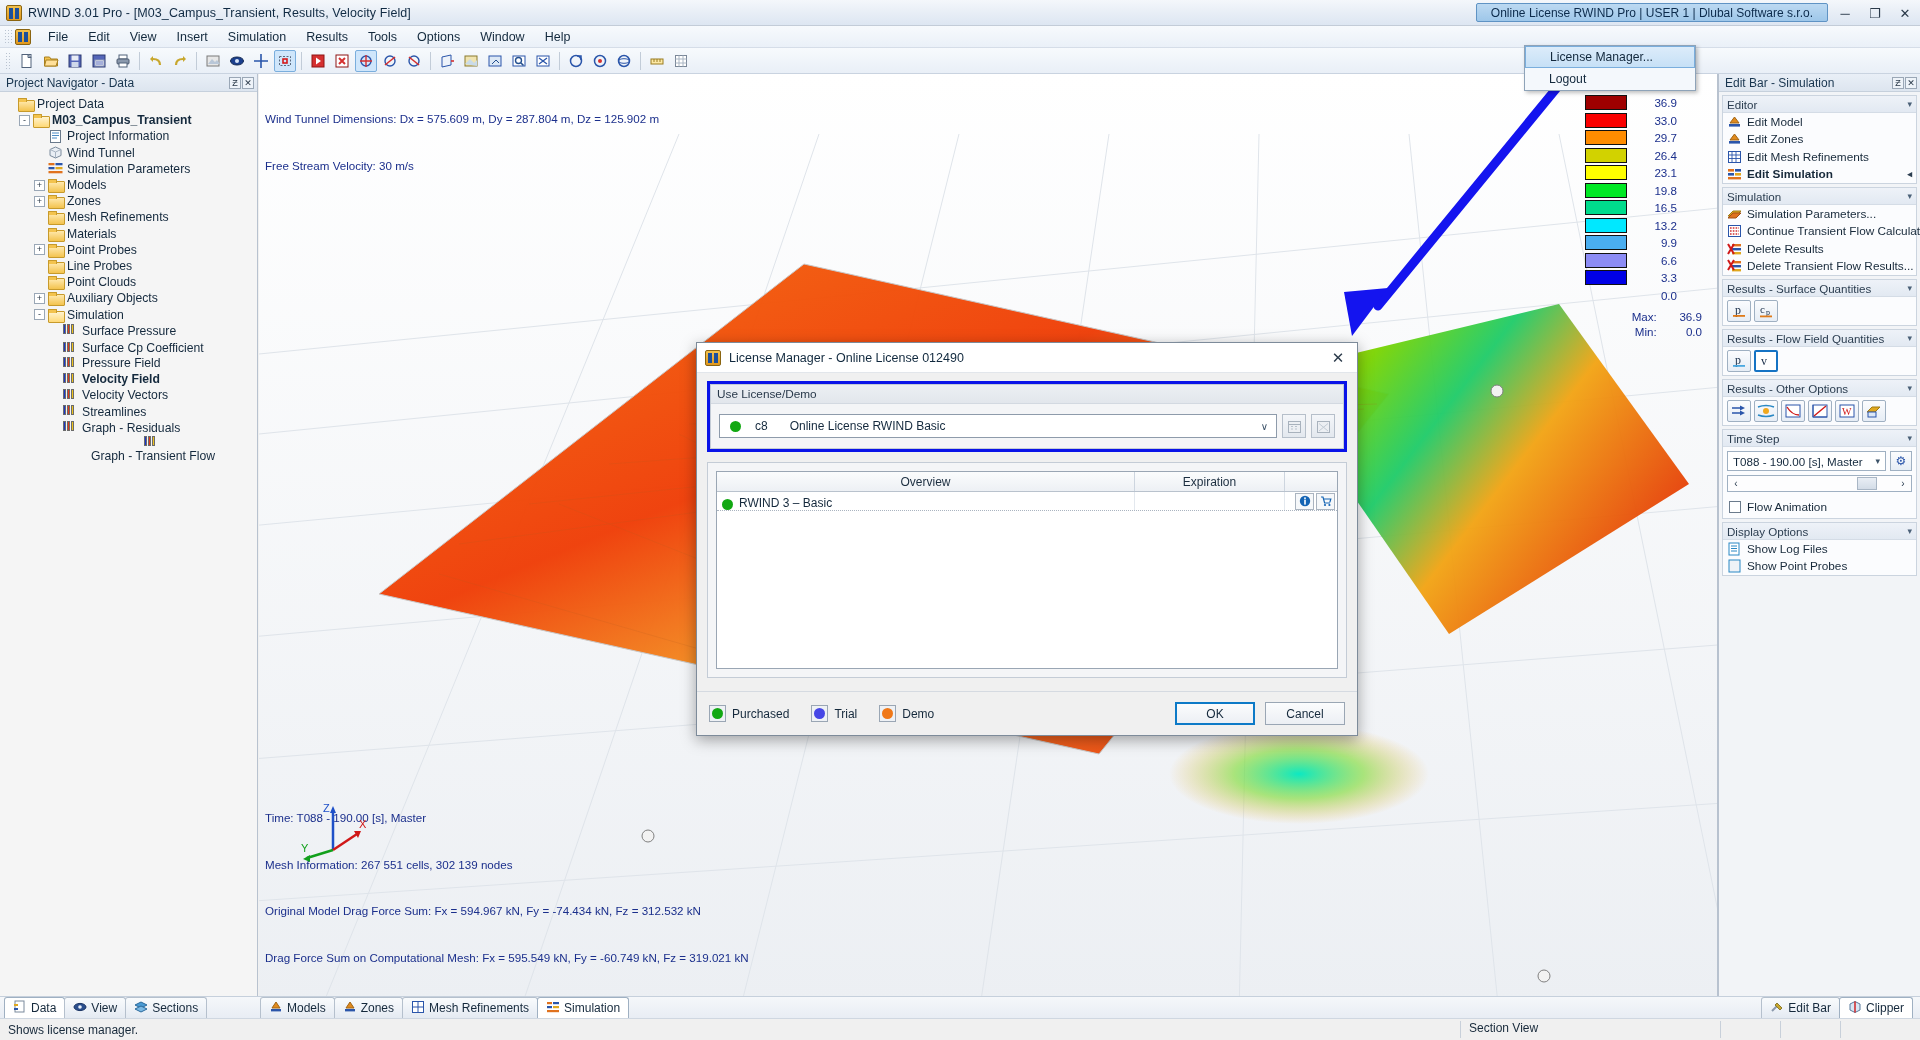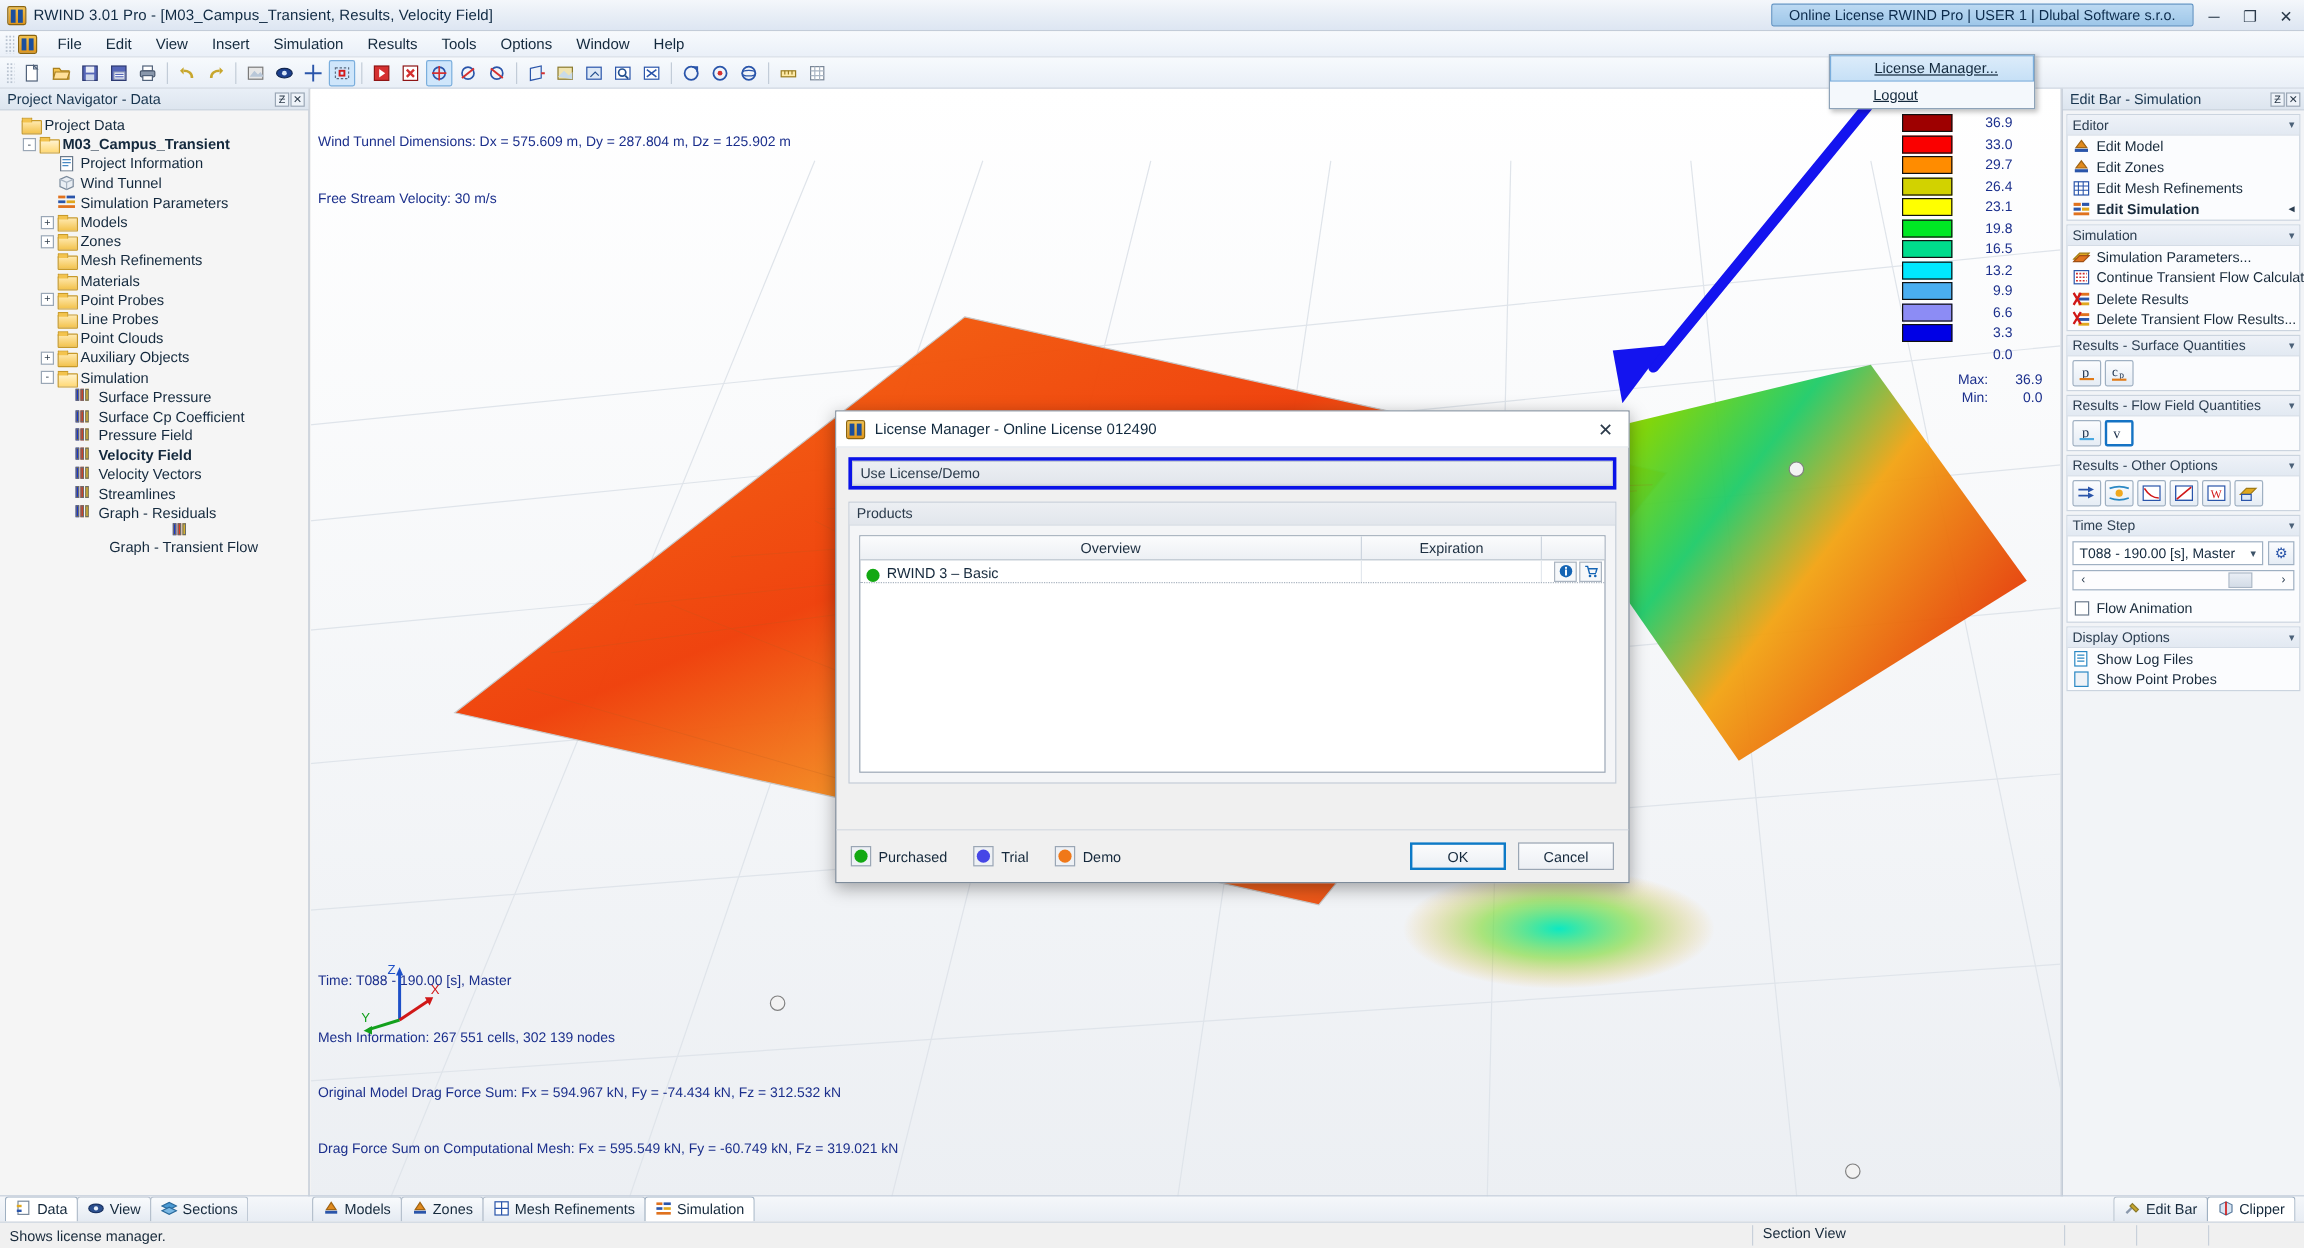--- a/index.html
+++ b/index.html
@@ -183,22 +183,22 @@
 
   .statusbar { position: absolute; left: 0; bottom: 0; width: 1920px; height: 22px;
      background: #f0f0f0; border-top: 1px solid #cfd7e1; display: flex; align-items: center;
      font-size: 12px; color: #17293a; }
   .statusbar .msg { padding-left: 8px; }
   .st-cell { position: absolute; top: 2px; bottom: 2px; border-left: 1px solid #c8d0da; }
 
   
   .licmenu { position: absolute; top: 45px; left: 1524px; width: 172px;
      background: #f4f8fc; border: 1px solid #8ea3b8; box-shadow: 2px 2px 4px rgba(0,0,0,.25); z-index: 60; }
-  .licmenu .mi { height: 22px; display: flex; align-items: center; padding-left: 36px;
-     font-size: 12.2px; color: #13293d; text-decoration: underline; }
+  .licmenu .mi { height: 22px; display: flex; align-items: center; padding-left: 24px;
+     font-size: 12.2px; color: #13293d; }
   .licmenu .mi.hi { background: linear-gradient(to bottom,#dcecfa,#c6e0f6); border: 1px solid #7aaedd; }
 
   
   .arrow { position: absolute; left: 1330px; top: 48px; width: 270px; height: 290px; z-index: 55; pointer-events: none; }
 
   
   .dialog { position: absolute; left: 696px; top: 342px; width: 662px; height: 394px;
      background: #f0f0f0; border: 1px solid #7d8b9a; box-shadow: 0 4px 14px rgba(0,0,0,.35); z-index: 70; }
   .dlg-title { height: 30px; display: flex; align-items: center; padding: 0 4px 0 8px;
      background: #ffffff; border-bottom: 1px solid #e2e6eb; }
@@ -1108,25 +1108,45 @@
       <span class="dicon"></span>
       <span class="dtext">License Manager - Online License 012490</span>
       <span class="dclose">✕</span>
     </div>
 
     <div class="dlg-body">
 
       <div class="hl-box">
         <div class="fieldset">
           <div class="fs-title">Use License/Demo</div>
+          <div class="lic-combo">
+            <div class="lcbox">
+              <span class="dot" id="lic-dot" style="background: rgb(18, 168, 18);"></span>
+              <span style="margin-left:14px">c8</span>
+              <span style="margin-left:22px">Online License RWIND Basic</span>
+              <span class="lcarrow">∨</span>
+            </div>
+            <div class="lcbtn">
+              <svg width="15" height="15">
+                  <rect x="1.5" y="2.5" width="12" height="11" fill="#eceff3" stroke="#a8b2bd"></rect>
+                  <path d="M1.5 5.5h12" stroke="#a8b2bd"></path>
+                  <path d="M4 7.5h2M8 7.5h2M4 10h2M8 10h2" stroke="#b9c2cc"></path>
+                </svg>
+            </div>
+            <div class="lcbtn">
+              <svg width="15" height="15">
+                  <rect x="1.5" y="2.5" width="12" height="11" fill="#eceff3" stroke="#a8b2bd"></rect>
+                  <path d="M3 4.5 L12 12 M12 4.5 L3 12" stroke="#c2cbd5"></path>
+                </svg>
+            </div>
+          </div>
         </div>
       </div>
 
       <div class="fieldset products">
-        <div class="fs-title">Products</div>
         <div class="prod-table">
           <div class="pt-head">
             <div style="flex:1 1 300px">Overview</div>
             <div style="flex:0 0 150px">Expiration</div>
             <div style="flex:0 0 52px;border-right:none"></div>
           </div>
           <div class="pt-row">
             <div class="c1" style="flex:1 1 300px">
               <span class="dot" id="prod-dot" style="background: rgb(18, 168, 18);"></span>
               <span>RWIND 3 – Basic</span>

